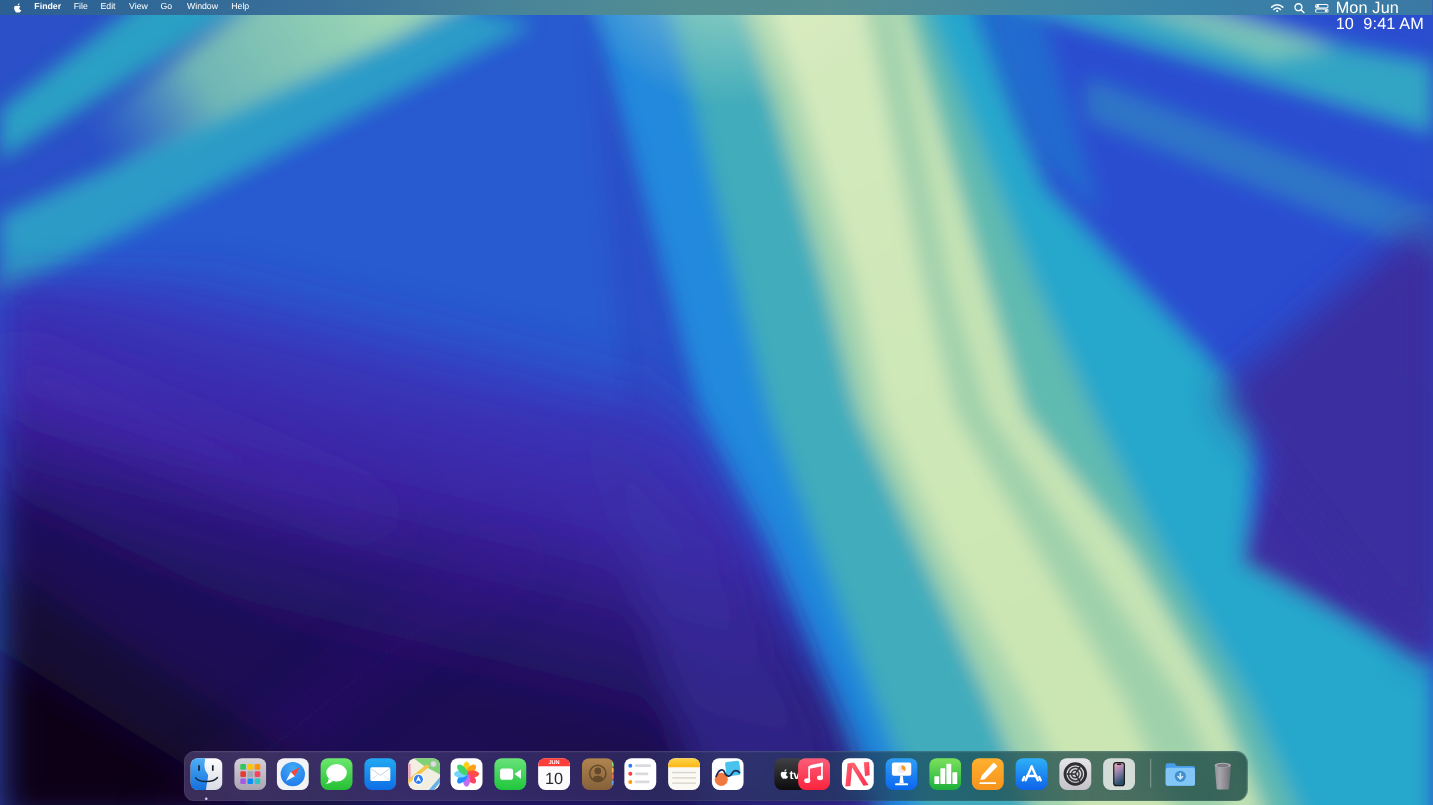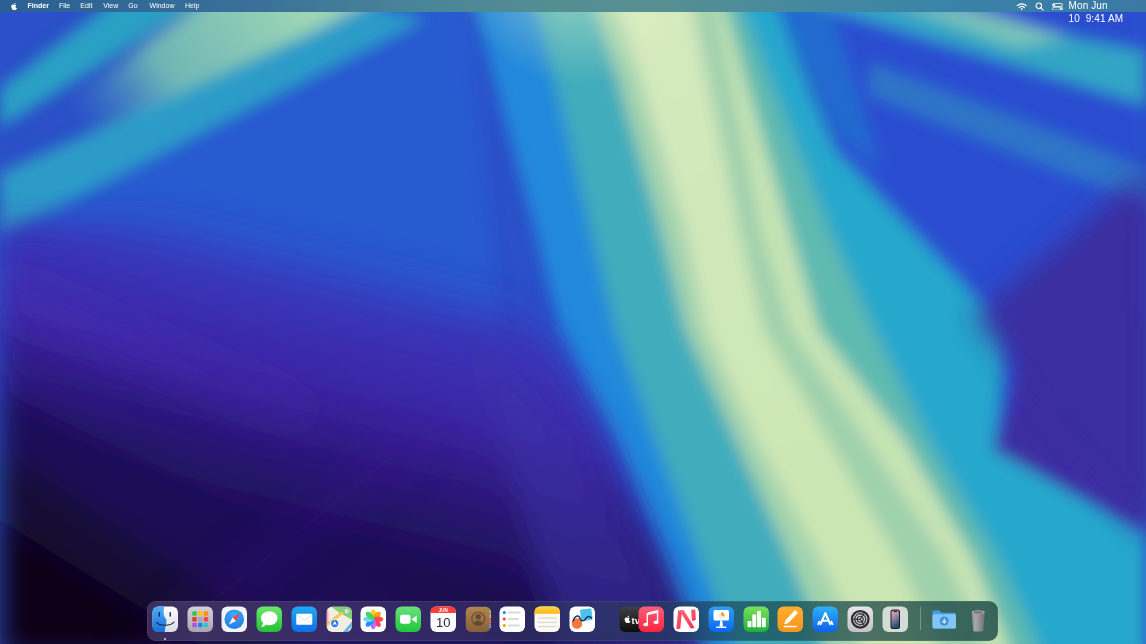--- a/index.html
+++ b/index.html
@@ -122,21 +122,21 @@
   <svg style="position:absolute;left:1035px;top:2px" width="9" height="9" viewBox="0 0 11 11" fill="none" stroke="#fff">
       <circle cx="4.6" cy="4.6" r="3.4" stroke-width="1.3"></circle>
       <line x1="7.2" y1="7.2" x2="10" y2="10" stroke-width="1.4" stroke-linecap="round"></line>
     </svg>
   <svg style="position:absolute;left:1051.5px;top:2.5px" width="11" height="7.5" viewBox="0 0 15 10" fill="#fff">
       <rect x="0.6" y="0.6" width="13.8" height="4" rx="2" fill="none" stroke="#fff" stroke-width="1.1"></rect>
       <circle cx="3" cy="2.6" r="1.4"></circle>
       <rect x="0.6" y="5.6" width="13.8" height="4" rx="2" fill="none" stroke="#fff" stroke-width="1.1"></rect>
       <circle cx="12" cy="7.6" r="1.4"></circle>
     </svg>
-  <span style="position:absolute;left:1068.5px;top:0;height:12px;line-height:12.5px;font-size:10px;letter-spacing:0.12px">Mon Jun 10&nbsp;&nbsp;9:41 AM</span>
+  <span style="position:absolute;left:1068.5px;top:0;height:12px;line-height:12.5px;font-size:13px;letter-spacing:0.12px">Mon Jun 10&nbsp;&nbsp;9:41 AM</span>
 </div>
 <div id="dock"></div>
 <div id="sep"></div>
 <div id="fdot"></div>
 
 <div class="ic" style="left:151.8px">
 <svg width="26.5" height="26.5" viewBox="0 0 53 53">
 <defs>
         <linearGradient id="gFindW" x1="0" y1="0" x2="0" y2="1">
           <stop offset="0" stop-color="#fdfdfd"></stop>

